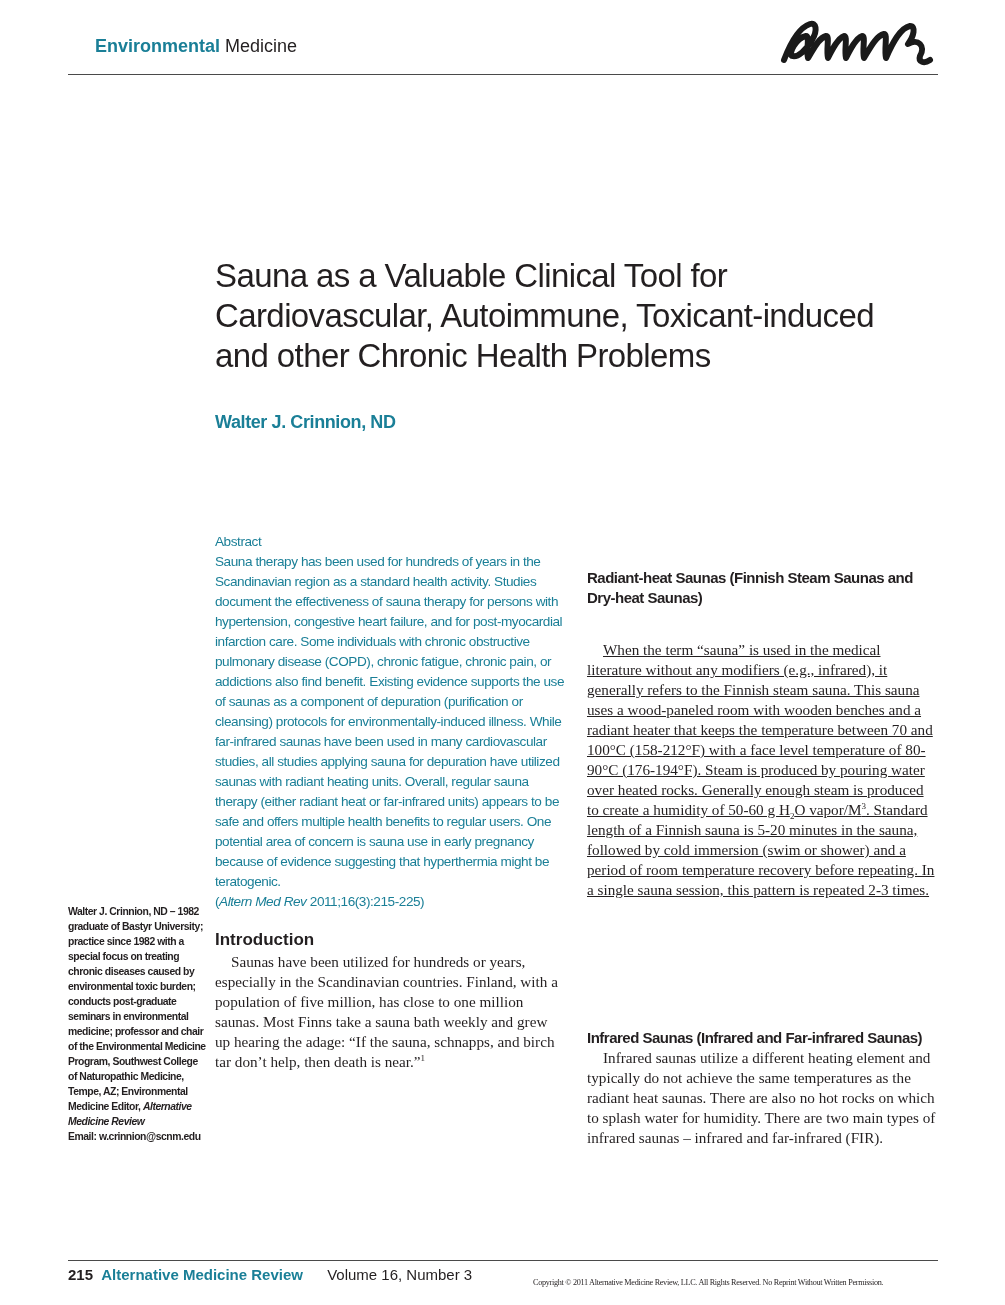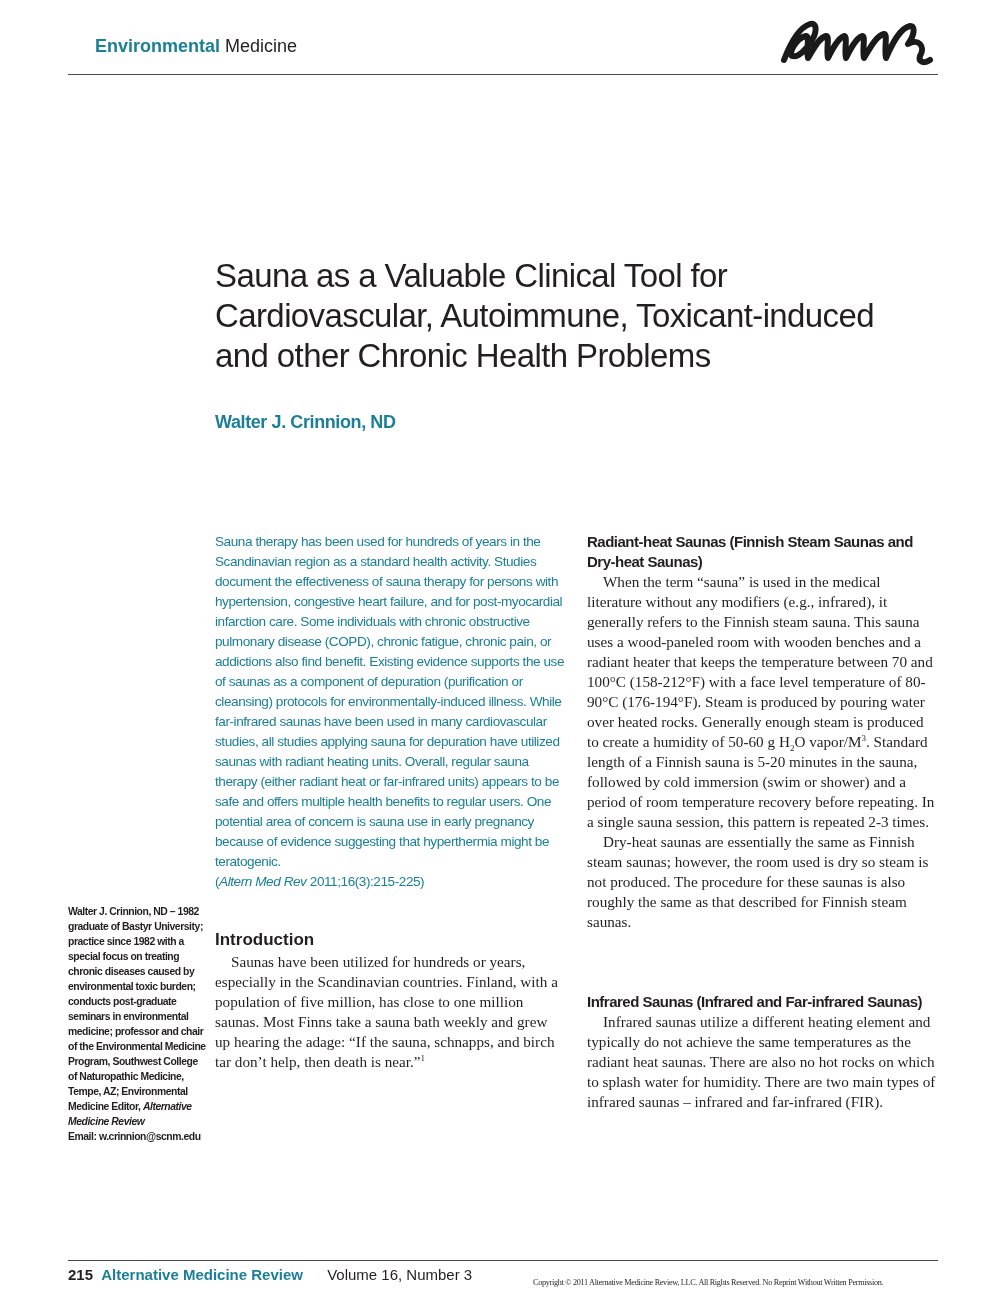--- a/index.html
+++ b/index.html
@@ -21,24 +21,24 @@
     .abstract p { margin: 0; }
     .abstract i { font-style: italic; }
 
     .bio { left: 68px; top: 904px; width: 140px; font-family: "Liberation Sans", sans-serif; font-size: 10.4px; line-height: 15px; color: #231f20; font-weight: bold; letter-spacing: -0.45px; }
     .bio i { font-style: italic; }
 
     .h-intro { left: 215px; top: 930px; font-family: "Liberation Sans", sans-serif; font-size: 17px; font-weight: bold; color: #231f20; text-align: right; }
     .body-text { font-family: "Liberation Serif", serif; font-size: 15.2px; line-height: 20px; color: #231f20; }
     .body-text p { margin: 0; text-indent: 16px; }
     .col1-body { left: 215px; top: 952px; width: 350px; }
-    .col2 { left: 587px; width: 350px; }
+    .col2 { left: 587px; width: 350px; margin-top: 36px; }
     .h-sub { font-family: "Liberation Sans", sans-serif; font-size: 15px; font-weight: bold; line-height: 20px; color: #231f20; letter-spacing: -0.5px; }
     .radiant-h { top: 532px; }
-    .radiant-body { top: 572px; }
+    .radiant-body { top: 604px; text-decoration: underline; }
     .infrared-h { top: 992px; }
     .infrared-body { top: 1012px; }
     sub, sup { font-size: 9px; line-height: 0; }
 
     .footer-left { left: 68px; top: 1266px; font-family: "Liberation Sans", sans-serif; font-size: 15px; }
     .footer-left .num { font-weight: bold; color: #231f20; }
     .footer-left .journal { color: #1a7f97; font-weight: bold; margin-left: 4px; }
     .footer-left .vol { color: #231f20; margin-left: 20px; }
     .copyright { left: 533px; top: 1278px; font-family: Liberation Serif, serif; font-size: 8.2px; color: #231f20; letter-spacing: -0.3px; }
   </style>
@@ -51,38 +51,38 @@
 </div>
 <svg class="abs logo" viewBox="0 0 160 58">
   <path d="M8 46 C14 30, 22 14, 34 10 C40 8, 42 16, 36 26 C30 36, 22 44, 16 42 C12 40, 20 24, 30 22 C34 22, 30 36, 32 44 C36 38, 42 24, 50 22 C54 22, 50 34, 52 44 C56 36, 62 24, 68 22 C72 22, 68 36, 70 44 C74 36, 80 24, 86 22 C90 22, 86 34, 88 44 C94 34, 100 22, 108 20 C112 20, 108 34, 110 44 C116 30, 124 14, 134 12 C140 12, 138 22, 132 30 C142 24, 150 32, 144 42 C142 48, 148 50, 154 46" fill="none" stroke="#1a1a1a" stroke-width="6" stroke-linecap="round" stroke-linejoin="round"></path>
 </svg>
 <div class="abs rule top-rule"></div>
 
 <div class="abs title">Sauna as a Valuable Clinical Tool for Cardiovascular, Autoimmune, Toxicant-induced and other Chronic Health Problems</div>
 <div class="abs author">Walter J. Crinnion, ND</div>
 
 <div class="abs abstract">
+  <p>Abstract</p>
   <p>Sauna therapy has been used for hundreds of years in the Scandinavian region as a standard health activity. Studies document the effectiveness of sauna therapy for persons with hypertension, congestive heart failure, and for post-myocardial infarction care. Some individuals with chronic obstructive pulmonary disease (COPD), chronic fatigue, chronic pain, or addictions also find benefit. Existing evidence supports the use of saunas as a component of depuration (purification or cleansing) protocols for environmentally-induced illness. While far-infrared saunas have been used in many cardiovascular studies, all studies applying sauna for depuration have utilized saunas with radiant heating units. Overall, regular sauna therapy (either radiant heat or far-infrared units) appears to be safe and offers multiple health benefits to regular users. One potential area of concern is sauna use in early pregnancy because of evidence suggesting that hyperthermia might be teratogenic.</p>
   <p><span>(</span><i>Altern Med Rev</i><span> 2011;16(3):215-225)</span></p>
 </div>
 
 <div class="abs bio">
   <span>Walter J. Crinnion, ND – 1982 graduate of Bastyr University; practice since 1982 with a special focus on treating chronic diseases caused by environmental toxic burden; conducts post-graduate seminars in environmental medicine; professor and chair of the Environmental Medicine Program, Southwest College of Naturopathic Medicine, Tempe, AZ; Environmental Medicine Editor, </span><i>Alternative Medicine Review</i><br>
   <span>Email: w.crinnion@scnm.edu</span>
 </div>
 
 <div class="abs h-intro">Introduction</div>
 <div class="abs body-text col1-body">
   <p><span>Saunas have been utilized for hundreds or years, especially in the Scandinavian countries. Finland, with a population of five million, has close to one million saunas. Most Finns take a sauna bath weekly and grew up hearing the adage: “If the sauna, schnapps, and birch tar don’t help, then death is near.”</span><sup>1</sup></p>
 </div>
 
 <div class="abs col2 h-sub radiant-h">Radiant-heat Saunas (Finnish Steam Saunas and Dry-heat Saunas)</div>
 <div class="abs col2 body-text radiant-body">
   <p><span>When the term “sauna” is used in the medical literature without any modifiers (e.g., infrared), it generally refers to the Finnish steam sauna. This sauna uses a wood-paneled room with wooden benches and a radiant heater that keeps the temperature between 70 and 100°C (158-212°F) with a face level temperature of 80-90°C (176-194°F). Steam is produced by pouring water over heated rocks. Generally enough steam is produced to create a humidity of 50-60 g H</span><sub>2</sub><span>O vapor/M</span><sup>3</sup><span>. Standard length of a Finnish sauna is 5-20 minutes in the sauna, followed by cold immersion (swim or shower) and a period of room temperature recovery before repeating. In a single sauna session, this pattern is repeated 2-3 times.</span></p>
-  <p>Dry-heat saunas are essentially the same as Finnish steam saunas; however, the room used is dry so steam is not produced. The procedure for these saunas is also roughly the same as that described for Finnish steam saunas.</p>
 </div>
 
 <div class="abs col2 h-sub infrared-h">Infrared Saunas (Infrared and Far-infrared Saunas)</div>
 <div class="abs col2 body-text infrared-body">
   <p>Infrared saunas utilize a different heating element and typically do not achieve the same temperatures as the radiant heat saunas. There are also no hot rocks on which to splash water for humidity. There are two main types of infrared saunas – infrared and far-infrared (FIR).</p>
 </div>
 
 <div class="abs rule bottom-rule"></div>
 <div class="abs footer-left">
   <span class="num">215</span>

